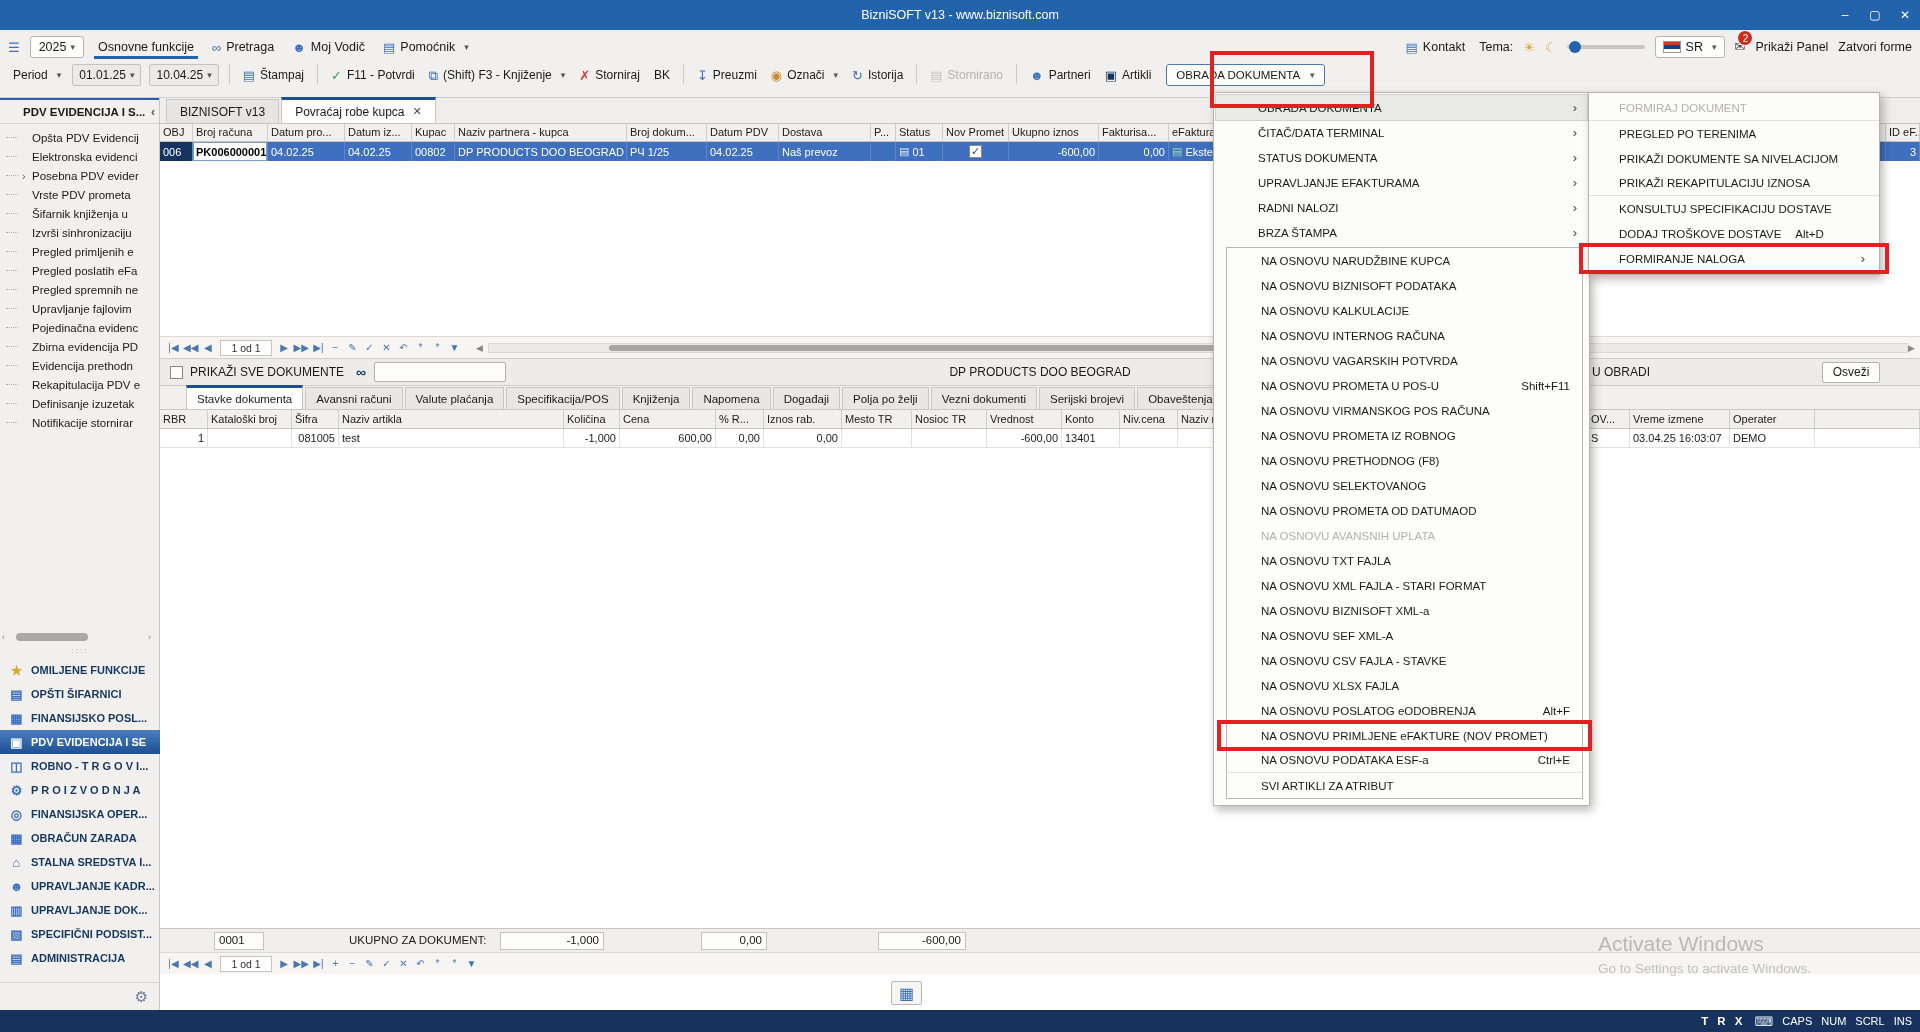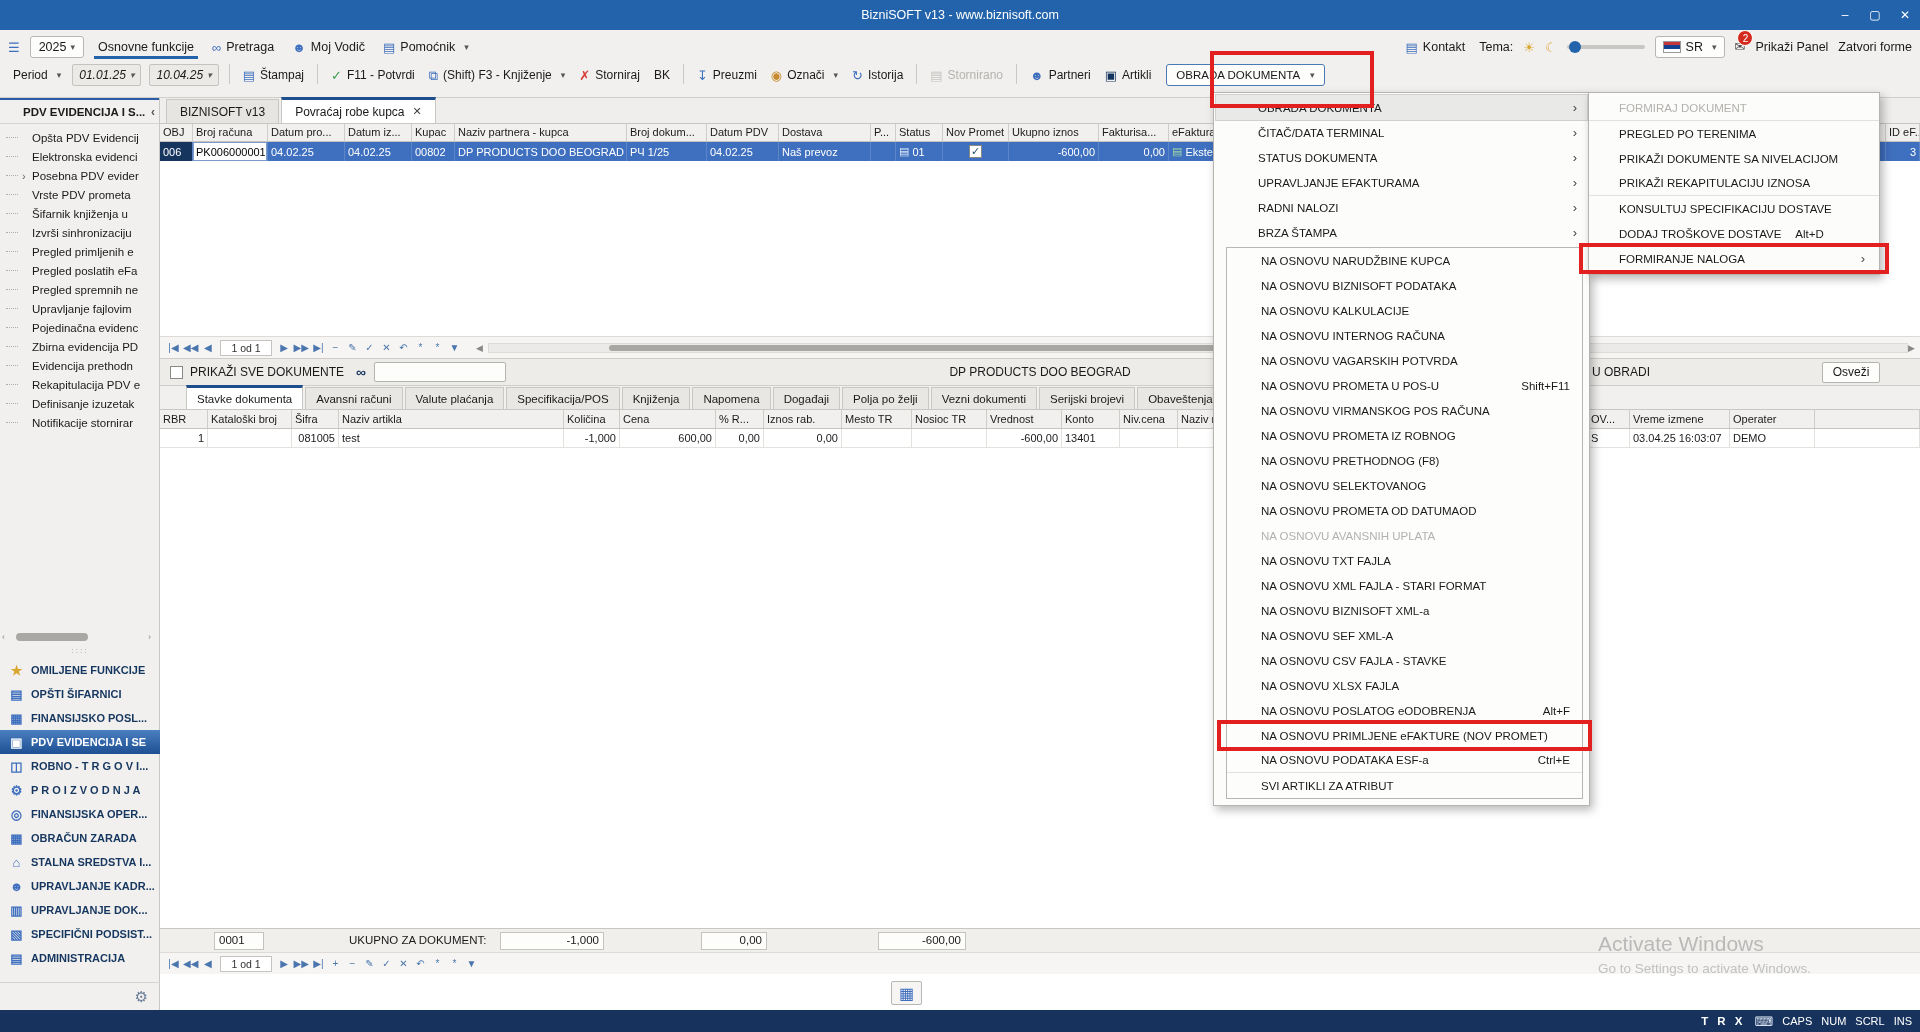--- a/index.html
+++ b/index.html
@@ -32,21 +32,21 @@
   .badge { position:absolute; top:-10px; right:-8px; background:#d52b1e; color:#fff; border-radius:50%;
     width:16px; height:16px; font-size:10px; display:flex; align-items:center; justify-content:center; border:1px solid #fff; }
 
   
   .toolbar { position:absolute; top:64px; left:0; width:1920px; height:34px; background:#f1f0ee;
     display:flex; align-items:flex-start; font-size:12px; padding:0 10px; gap:8px; border-bottom:1px solid #d0cecb; }
   .tsep { width:1px; height:20px; background:#cbc9c6; margin:0 2px; }
   .tbtn { display:flex; align-items:center; gap:5px; padding:4px 3px; white-space:nowrap; }
   .tbtn.disabled { color:#b5b3b0; }
   .tbtn.disabled .ico { color:#c5c3c0; }
-  .datebox { background:#eceae7; border:1px solid #c5c3c0; border-radius:2px; padding:3px 6px; display:flex; align-items:center;font-style:italic; }
+  .datebox { background:#eceae7; border:1px solid #c5c3c0; border-radius:2px; padding:3px 6px; display:flex; align-items:center; }
   .green { color:#3a9e4d; } .red { color:#d83a34; }
   .obrada-btn { display:flex; align-items:center; gap:6px; background:#fdfdfc; border:1px solid #4a7ab5; border-radius:3px;
     padding:4px 9px; font-size:11.5px; margin-left:4px; }
 
   
   .sidebar { position:absolute; top:98px; left:0; width:160px; height:912px; background:#f1f0ee; border-right:1px solid #c9c7c4; }
   .sb-header { height:26px; border-top:2px solid #2a5ca8; border-bottom:1px solid #d6d4d1; display:flex; align-items:center;
     font-weight:bold; font-size:11.5px; padding:0 4px 0 23px; }
   .sb-header .chev { margin-left:auto; color:#555; font-size:12px; }
   .tree { padding:4px 0 0 0; position:relative; }
@@ -83,21 +83,21 @@
   .g1h,.g1r { position:absolute; left:0; display:flex; width:1760px; }
   .g1h { top:26px; height:18px; background:#f1f0ee; border-bottom:1px solid #c6c4c1; font-size:11px; }
   .g1h .hc { border-right:1px solid #cfcdca; padding:2px 3px; overflow:hidden; white-space:nowrap; flex:none; }
   .g1r { top:44px; height:19px; background:#3f6fbf; color:#fff; font-size:11px; }
   .g1r .cell { border-right:1px solid #5d86c9; padding:3px 3px; overflow:hidden; white-space:nowrap; flex:none; display:flex; align-items:center; gap:3px; }
   .c1{width:33px} .c2{width:75px} .c3{width:77px} .c4{width:67px} .c5{width:43px} .c6{width:172px}
   .c7{width:80px} .c8{width:72px} .c9{width:92px} .c10{width:25px} .c11{width:47px} .c12{width:66px}
   .c13{width:90px} .c14{width:70px} .c15{flex:1 1 auto !important; } .cid{width:34px}
   .num { justify-content:flex-end; text-align:right; }
   .objcell { background:#16355e; }
-  .editcell { background:#fff; color:#000; box-shadow:inset 0 0 0 1px #7a9cc6; }
+  .editcell { background:#fff; color:#000; box-shadow:inset 0 0 0 1px #7a9cc6;font-weight:bold; }
   .cb { width:13px; height:13px; background:#fff; border:1px solid #8a8886; color:#2f4d68; font-size:11px;
     display:flex; align-items:center; justify-content:center; margin:0 auto; }
   .pgico { color:#dce8f8; font-size:11px; }
 
   
   .nav-row { position:absolute; left:0; width:1760px; height:22px; display:flex; align-items:center; gap:2px; padding-left:6px;
     background:#f6f5f3; border-top:1px solid #dddbd8; font-size:10px; }
   .nav-row .ni { min-width:15px; height:16px; display:flex; align-items:center; justify-content:center; color:#4a76ad; }
   .nav-row .nlabel { border:1px solid #c6c4c1; background:#fff; padding:1px 10px; font-size:10.5px; color:#333; margin:0 3px; }
   .hscrollbar { display:flex; align-items:center; flex:1; margin-left:12px; height:14px; }

